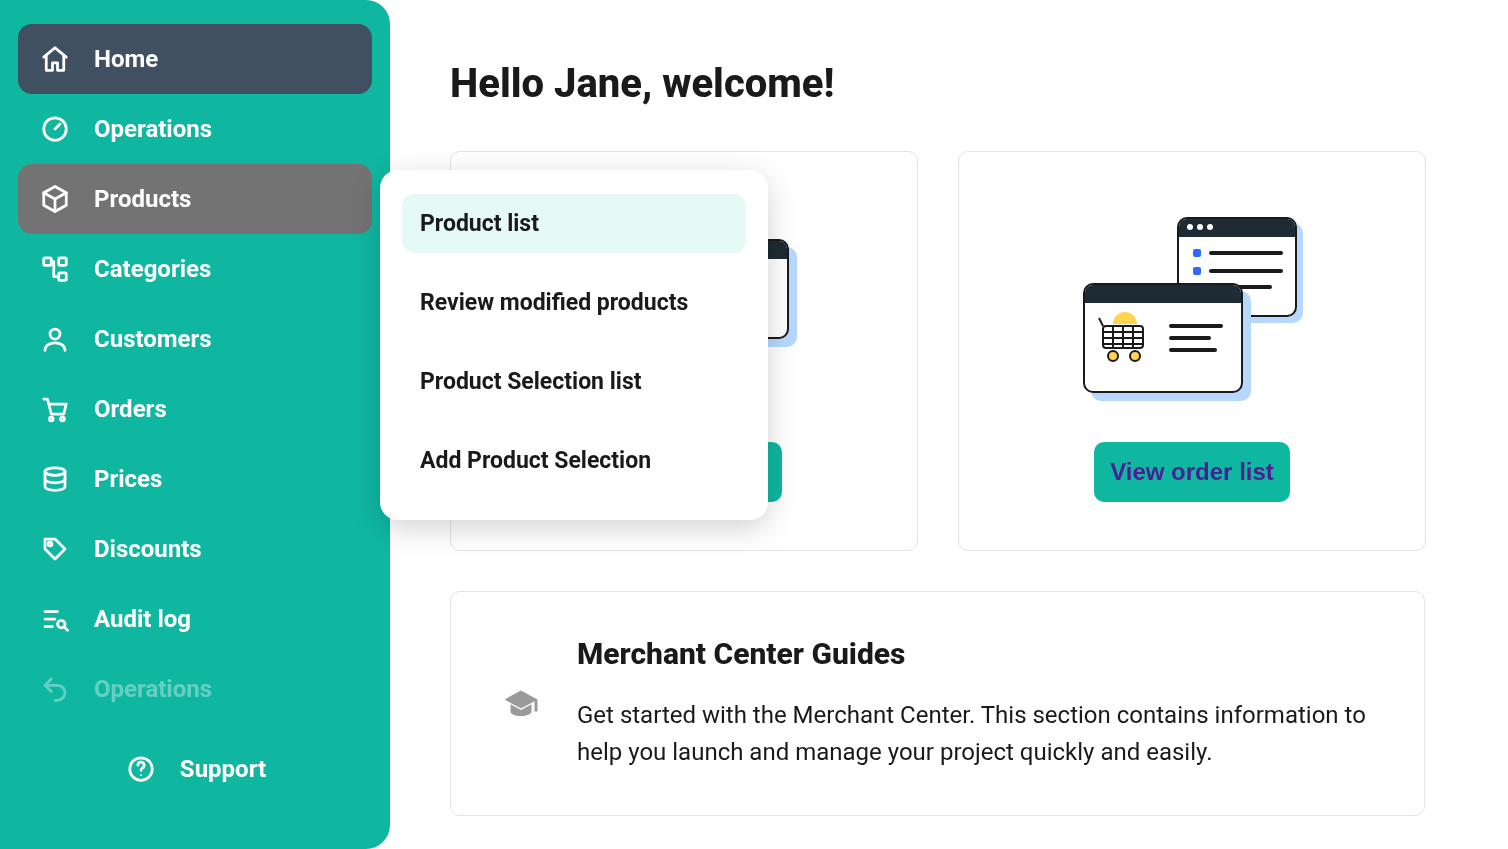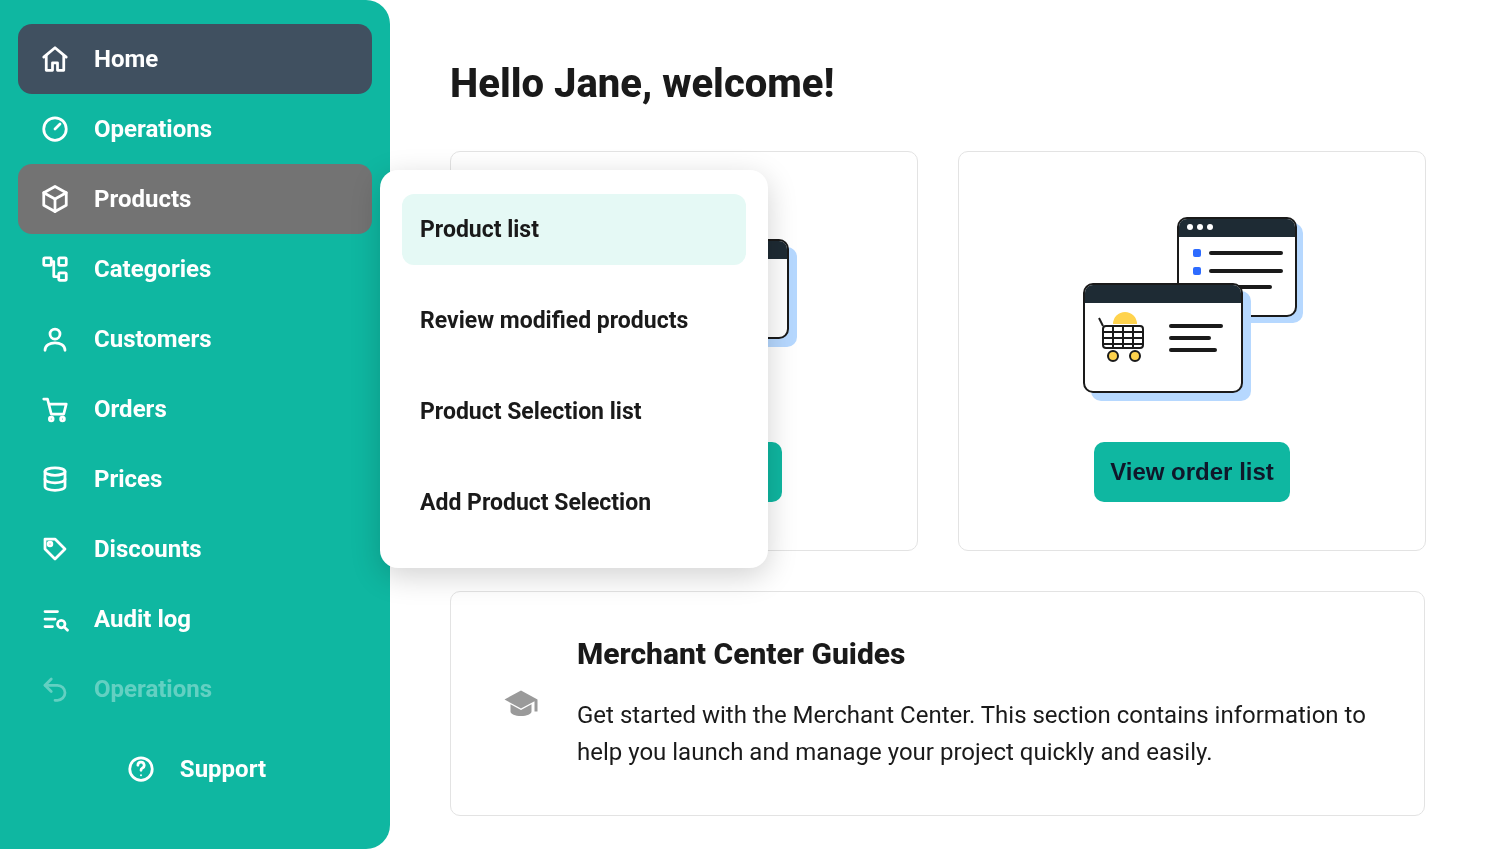--- a/index.html
+++ b/index.html
@@ -56,21 +56,21 @@
     background: #ffffff;
     border-radius: 18px;
     box-shadow: 0 8px 30px rgba(0,0,0,0.18);
     padding: 24px 22px 30px 22px;
     z-index: 20;
   }
   .submenu-item {
     font-size: 23px;
     font-weight: 700;
     color: #1a1a1a;
-    padding: 22px 18px;
+    padding: 16px 18px;
     border-radius: 12px;
     cursor: pointer;
     margin-bottom: 20px;
   }
   .submenu-item:last-child { margin-bottom: 0; }
   .submenu-item.highlight { background: #e5f9f5; }
 
   
   .main {
     position: absolute;
@@ -104,21 +104,21 @@
     padding: 40px 30px 48px 30px;
     position: relative;
   }
   .card-illus {
     flex: 1;
     width: 100%;
     display:flex; align-items:center; justify-content:center;
   }
   .card-btn {
     background: #0fb7a1;
-    color: #0f172a;
+    color: #4c1d95;
     font-size: 24px;
     font-weight: 700;
     border: none;
     border-radius: 10px;
     padding: 16px 13px;
     cursor: pointer;
     min-width: 196px;
   }
 
   

